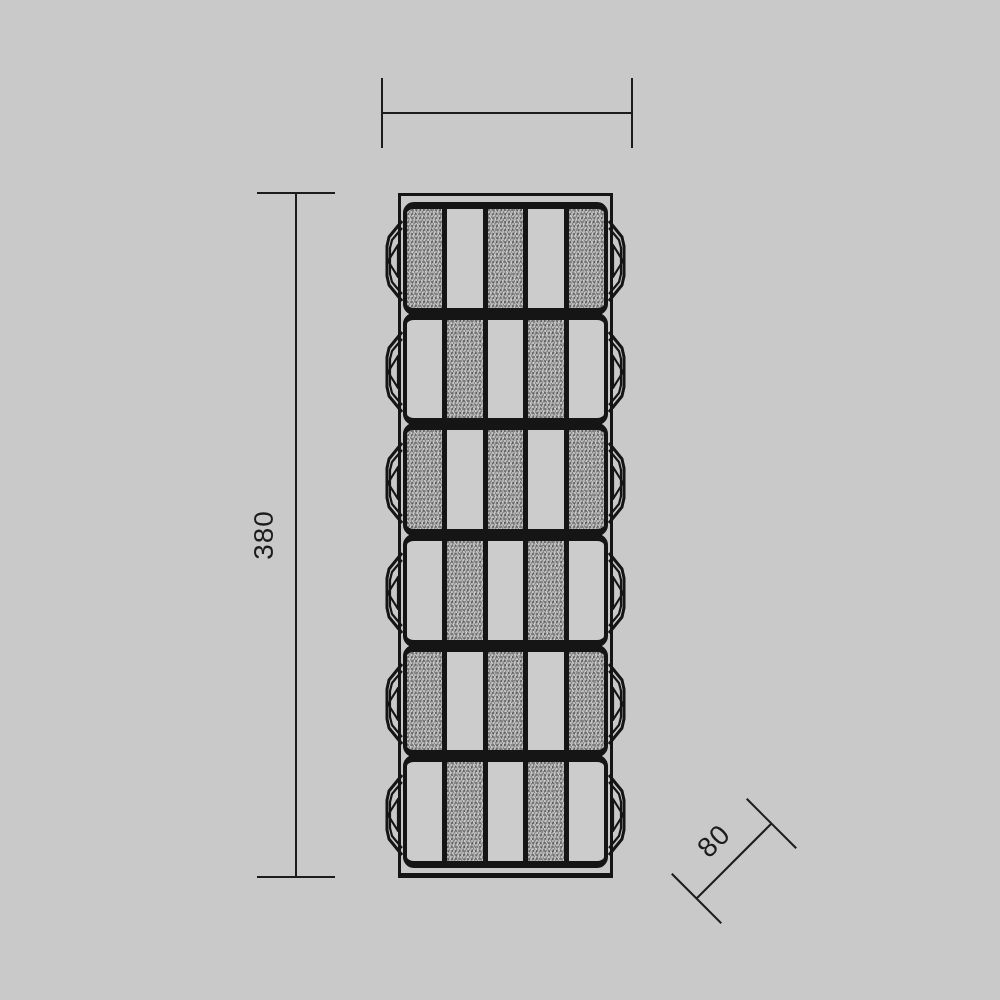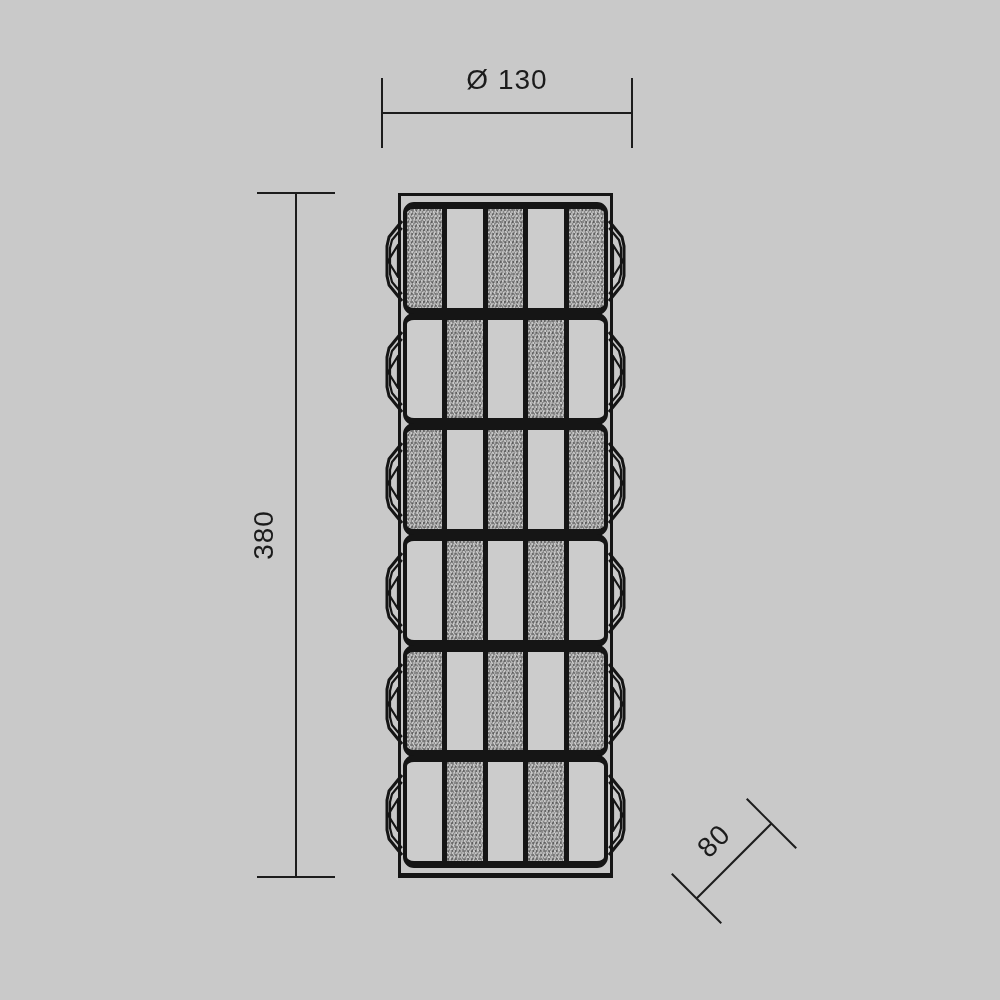--- a/index.html
+++ b/index.html
@@ -73,21 +73,20 @@
   .dim-diag .tick{position:absolute;top:-35px;width:2px;height:70px;background:#1c1c1c;}
   .dim-diag .tick.a{left:-1px;}
   .dim-diag .tick.b{left:105px;}
   .dim-diag .label{position:absolute;left:0;top:-42px;width:106px;}
 </style>
 </head>
 <body>
 
 <div id="stage">
 
-  <div class="abs dimlabel dim-top-label">Ø 130</div>
   <div class="abs dimline dim-top-line"></div>
   <div class="abs dimline dim-top-tick-l"></div>
   <div class="abs dimline dim-top-tick-r"></div>
 
   <div class="abs dimlabel dim-left-label">380</div>
   <div class="abs dimline dim-left-line"></div>
   <div class="abs dimline dim-left-tick-t"></div>
   <div class="abs dimline dim-left-tick-b"></div>
 
   <div class="abs dim-diag">

